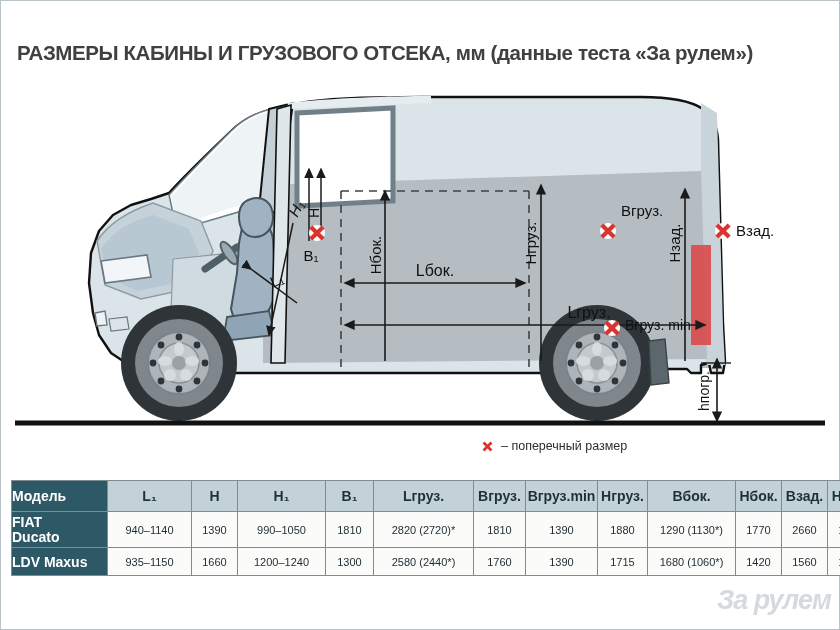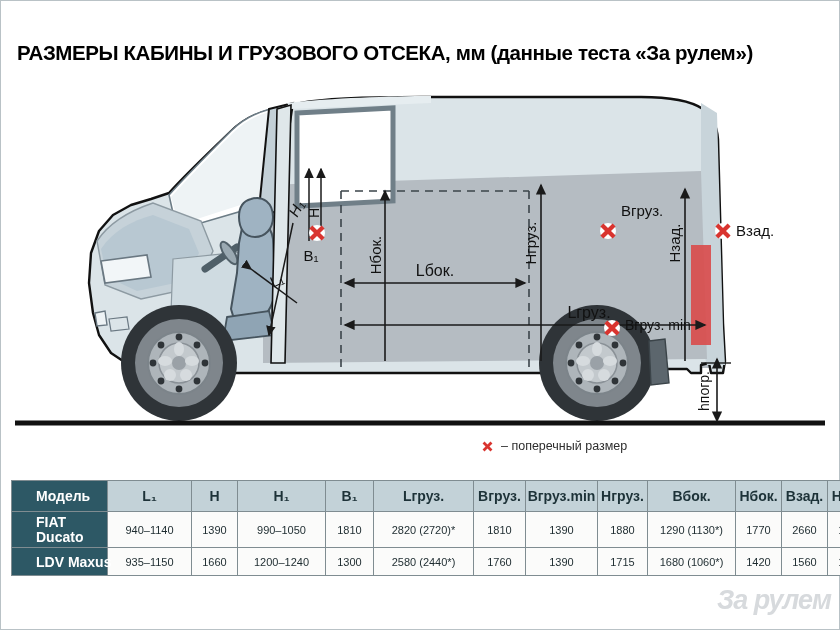--- a/index.html
+++ b/index.html
@@ -16,21 +16,21 @@
     box-sizing:border-box;
     background:#fff;
   }
 
   
   .title{
     position:absolute;
     left:16px; top:40px;
     font-size:20.5px;
     font-weight:bold;
-    color:#000000;
+    color:#404040;
     letter-spacing:-0.4px;
     white-space:nowrap;
   }
 
   
   .figure{
     position:absolute;
     left:0; top:72px;
     width:838px; height:400px;
   }
@@ -72,21 +72,21 @@
     font-weight:bold;
     height:26px;
     font-size:14px;
     color:#1d3238;
   }
   th.model-head, td.model-cell{
     background:#2d5865;
     color:#ffffff;
     font-weight:bold;
     text-align:left;
-    padding-left:24px;
+    padding-left:0;
     font-size:14px;
   }
   tbody tr{height:28px;}
   tbody tr.tall{height:36px;}
   td .two-line{line-height:1.03;display:block;}
 
   
   .footnote{
     position:absolute;
     left:14px; top:595px;

